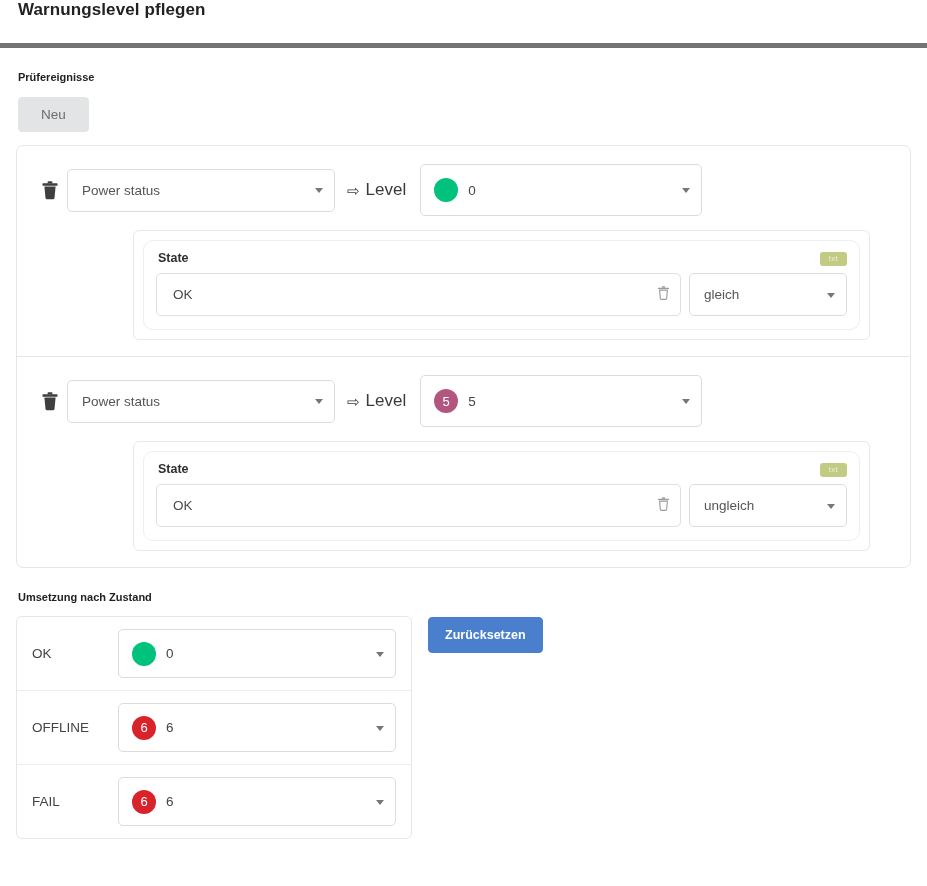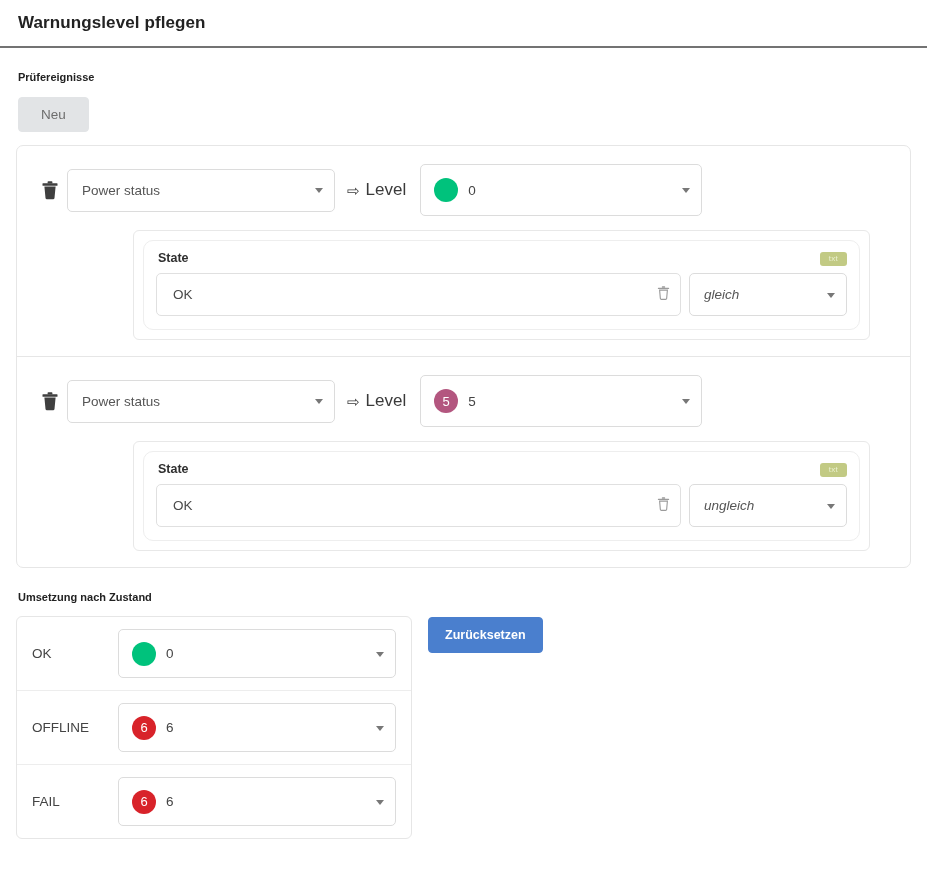--- a/index.html
+++ b/index.html
@@ -12,23 +12,22 @@
     font-family: "Liberation Sans", sans-serif;
     color: #2b2b2b;
     -webkit-font-smoothing: antialiased;
   }
   .page { position: relative; width: 927px; height: 886px; overflow: hidden; }
 
   
   .page-header {
     height: 48px;
     display: flex;
-    align-items: center;
     padding: 0 18px;
-    border-bottom: 2px solid #737373;
+    border-bottom: 5px solid #737373;
   }
   .page-title {
     font-size: 17px;
     font-weight: 600;
     color: #222;
     letter-spacing: .1px;
   }
 
   
   .section-heading {
@@ -196,21 +195,20 @@
     top: 50%;
     transform: translateY(-50%);
     cursor: pointer;
     display: flex;
   }
   .select-op {
     width: 158px;
     flex: 0 0 auto;
     margin-left: 8px;
     height: 43px;
-    font-style: italic;
   }
 
   
   .mapping-wrap {
     display: flex;
     align-items: flex-start;
     padding: 0 16px;
     margin-top: 13px;
   }
   .mapping-card {

